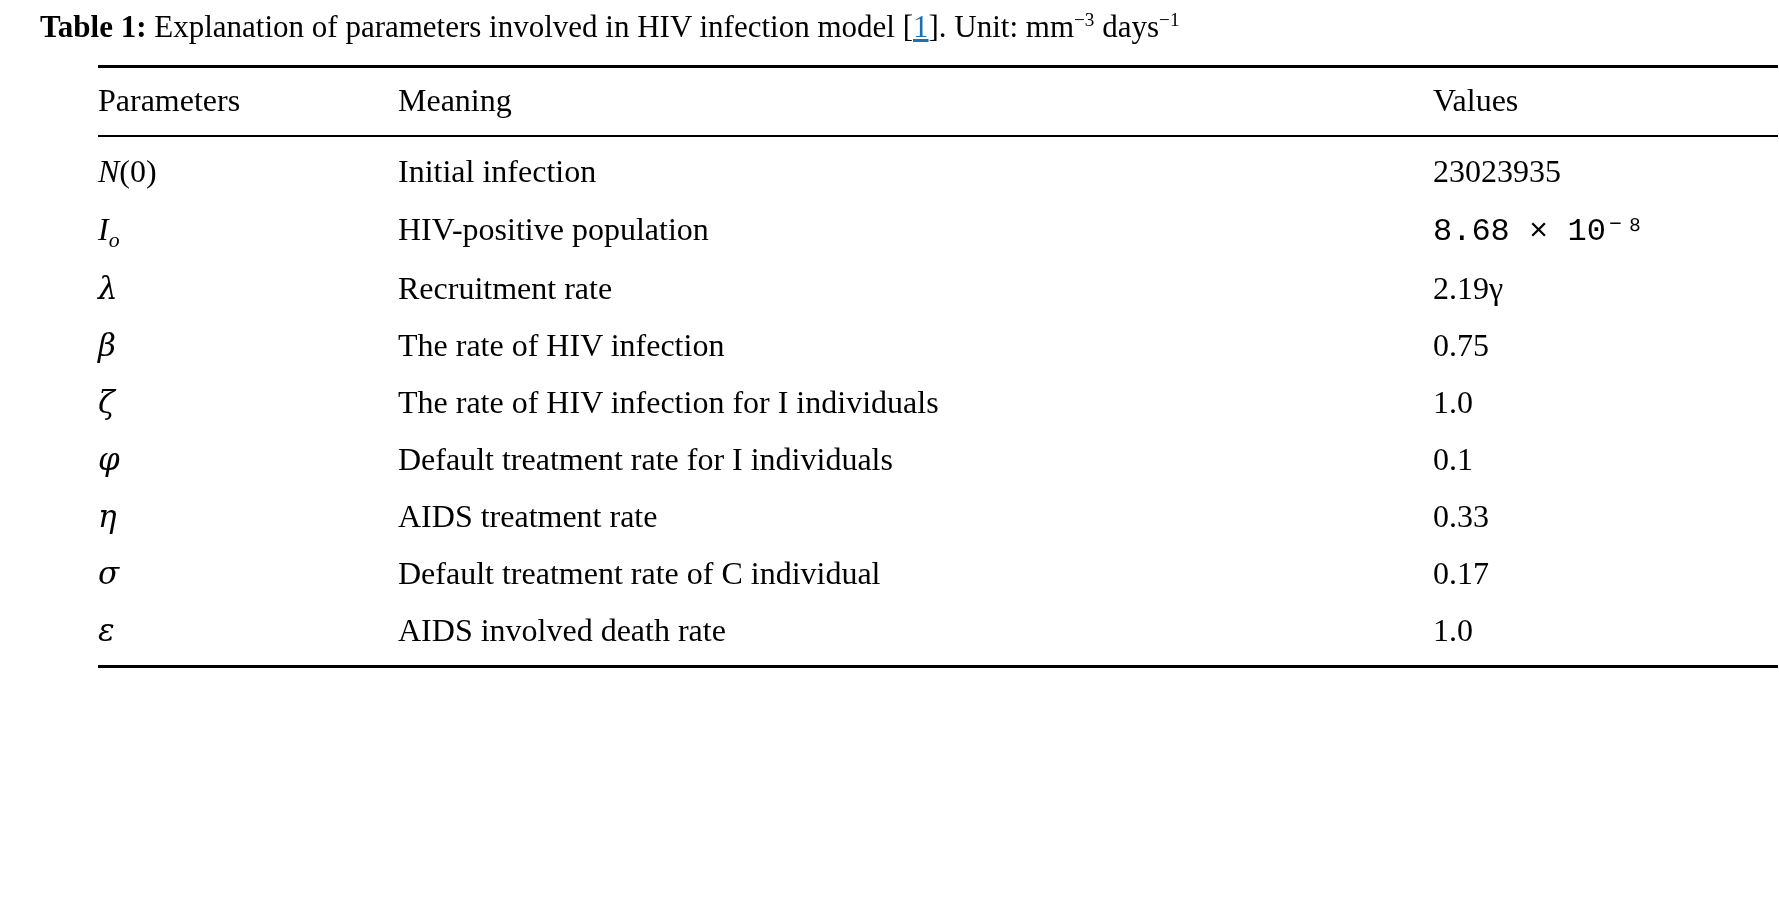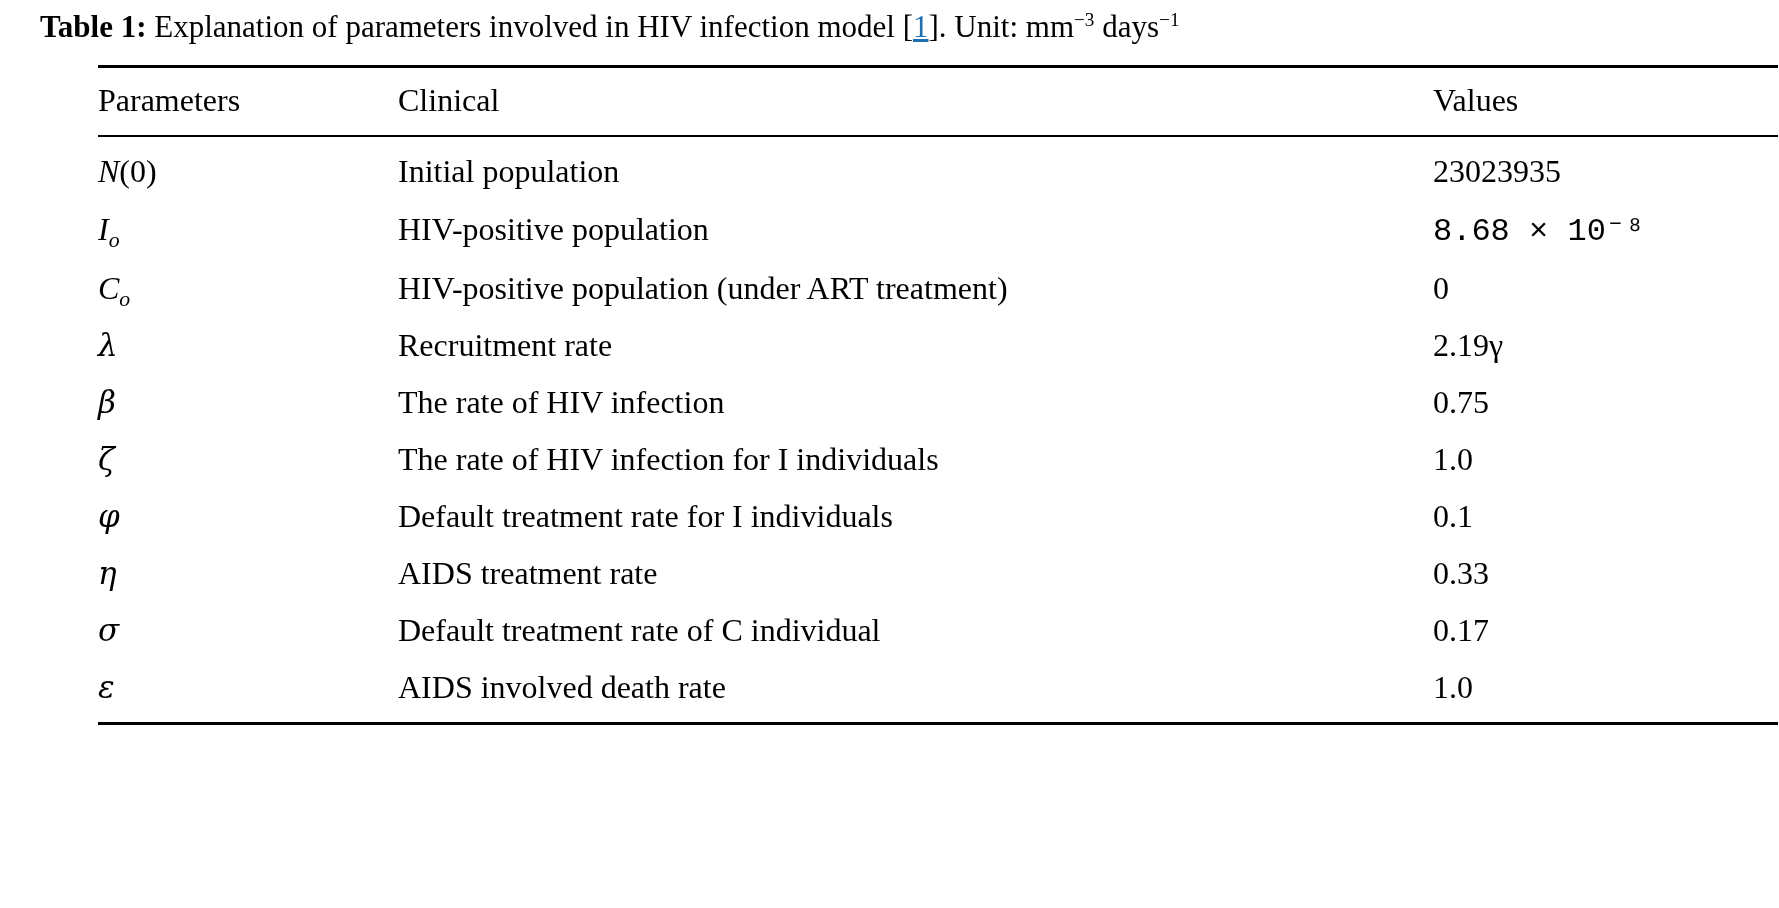--- a/index.html
+++ b/index.html
@@ -123,48 +123,43 @@
       <col class="col-param">
       <col class="col-mean">
       <col class="col-val">
     </colgroup>
     <tbody>
       <tr class="rule-top">
         <td colspan="3"></td>
       </tr>
       <tr class="head">
         <td>Parameters</td>
-        <td>Clinical</td>
+        <td>Meaning</td>
         <td>Values</td>
       </tr>
       <tr class="rule-mid">
         <td colspan="3"></td>
       </tr>
       <tr class="spacer-row">
           <td colspan="3"></td>
         </tr>
 
       <tr class="datarow">
         <td class="p-cell"><span class="mathvar">N</span><span>(0)</span></td>
-        <td>Initial population</td>
+        <td>Initial infection</td>
         <td>23023935</td>
       </tr>
 
 
       <tr class="datarow">
         <td class="p-cell"><span class="mathvar">I</span><span class="sub">o</span></td>
         <td>HIV-positive population</td>
         <td class="nowrap">8.68 × 10⁻⁸</td>
       </tr>
 
-      <tr class="datarow">
-        <td class="p-cell"><span class="mathvar">C</span><span class="sub">o</span></td>
-        <td>HIV-positive population (under ART treatment)</td>
-        <td>0</td>
-      </tr>
 
 
       <tr class="datarow">
         <td class="p-cell"><span class="greek">λ</span></td>
         <td>Recruitment rate</td>
         <td>2.19γ</td>
       </tr>
 
       <tr class="datarow">
         <td class="p-cell"><span class="greek">β</span></td>

